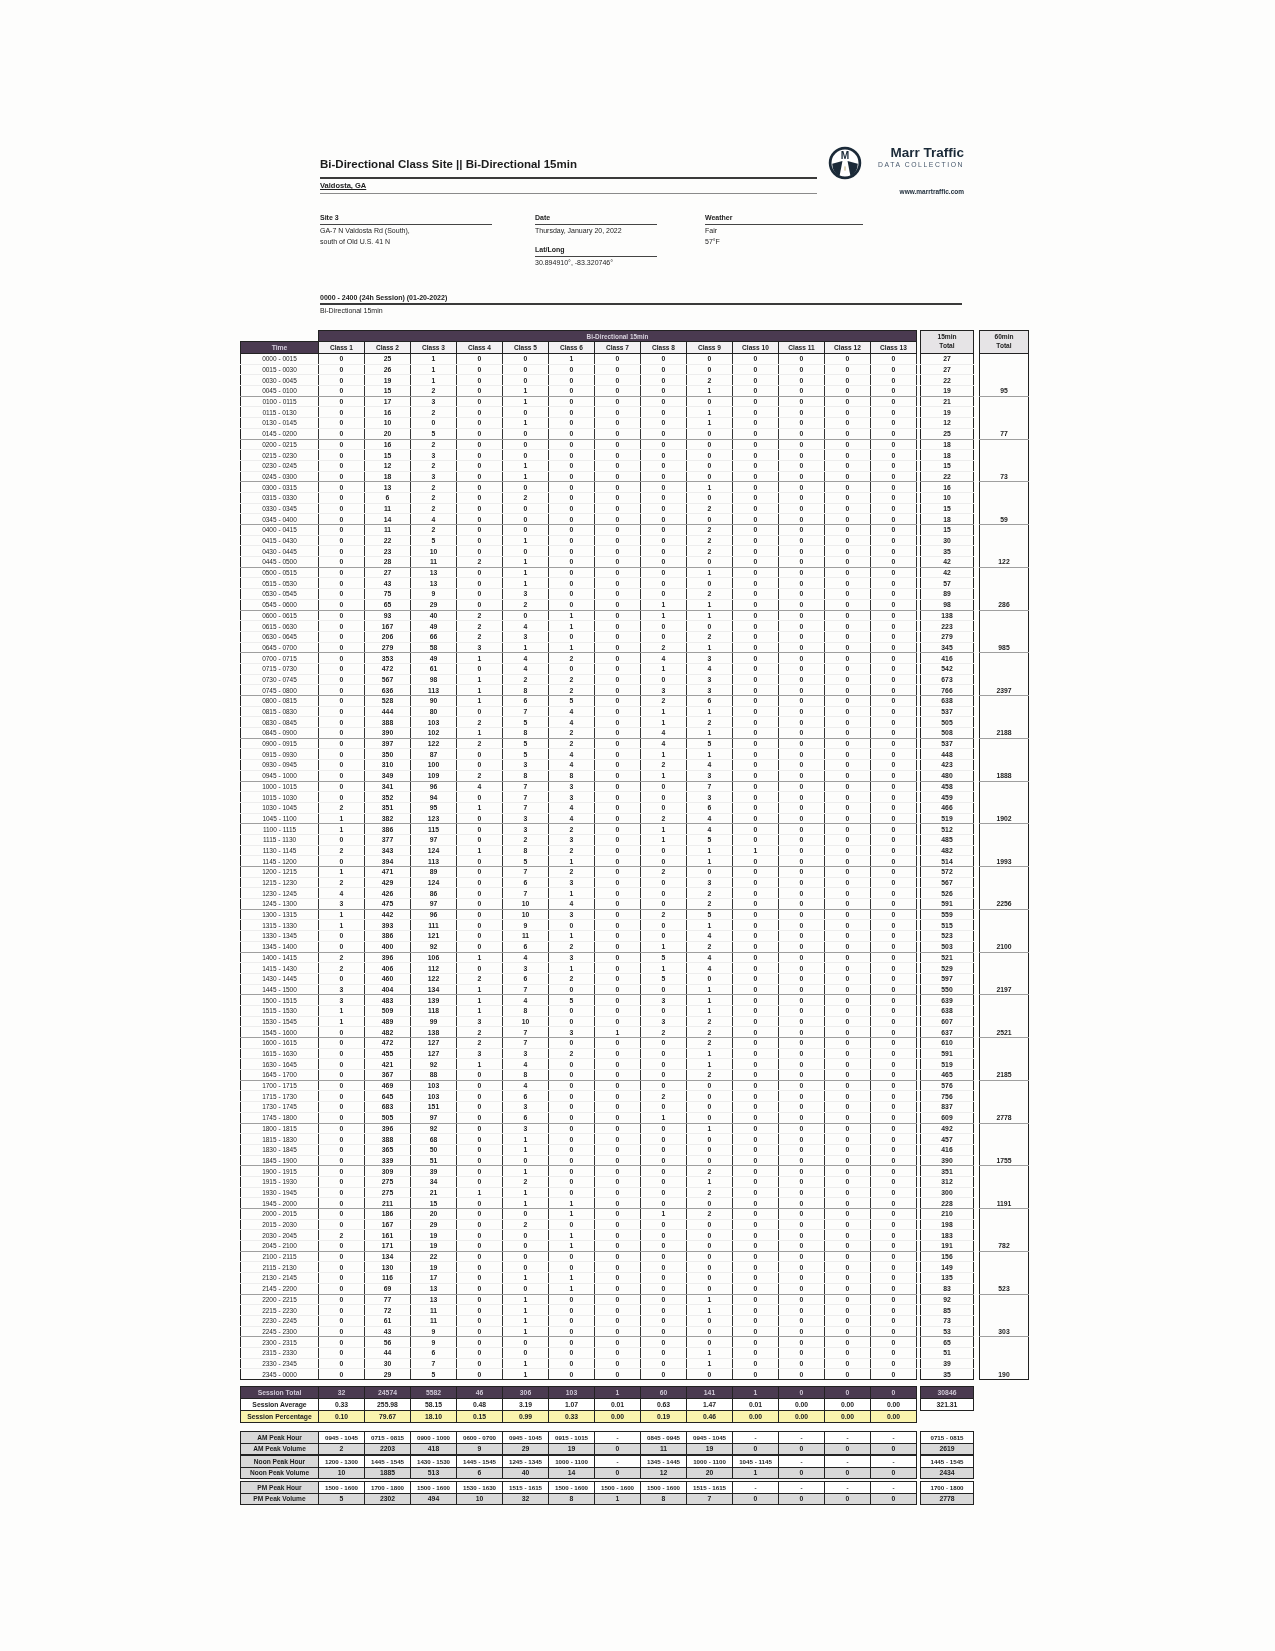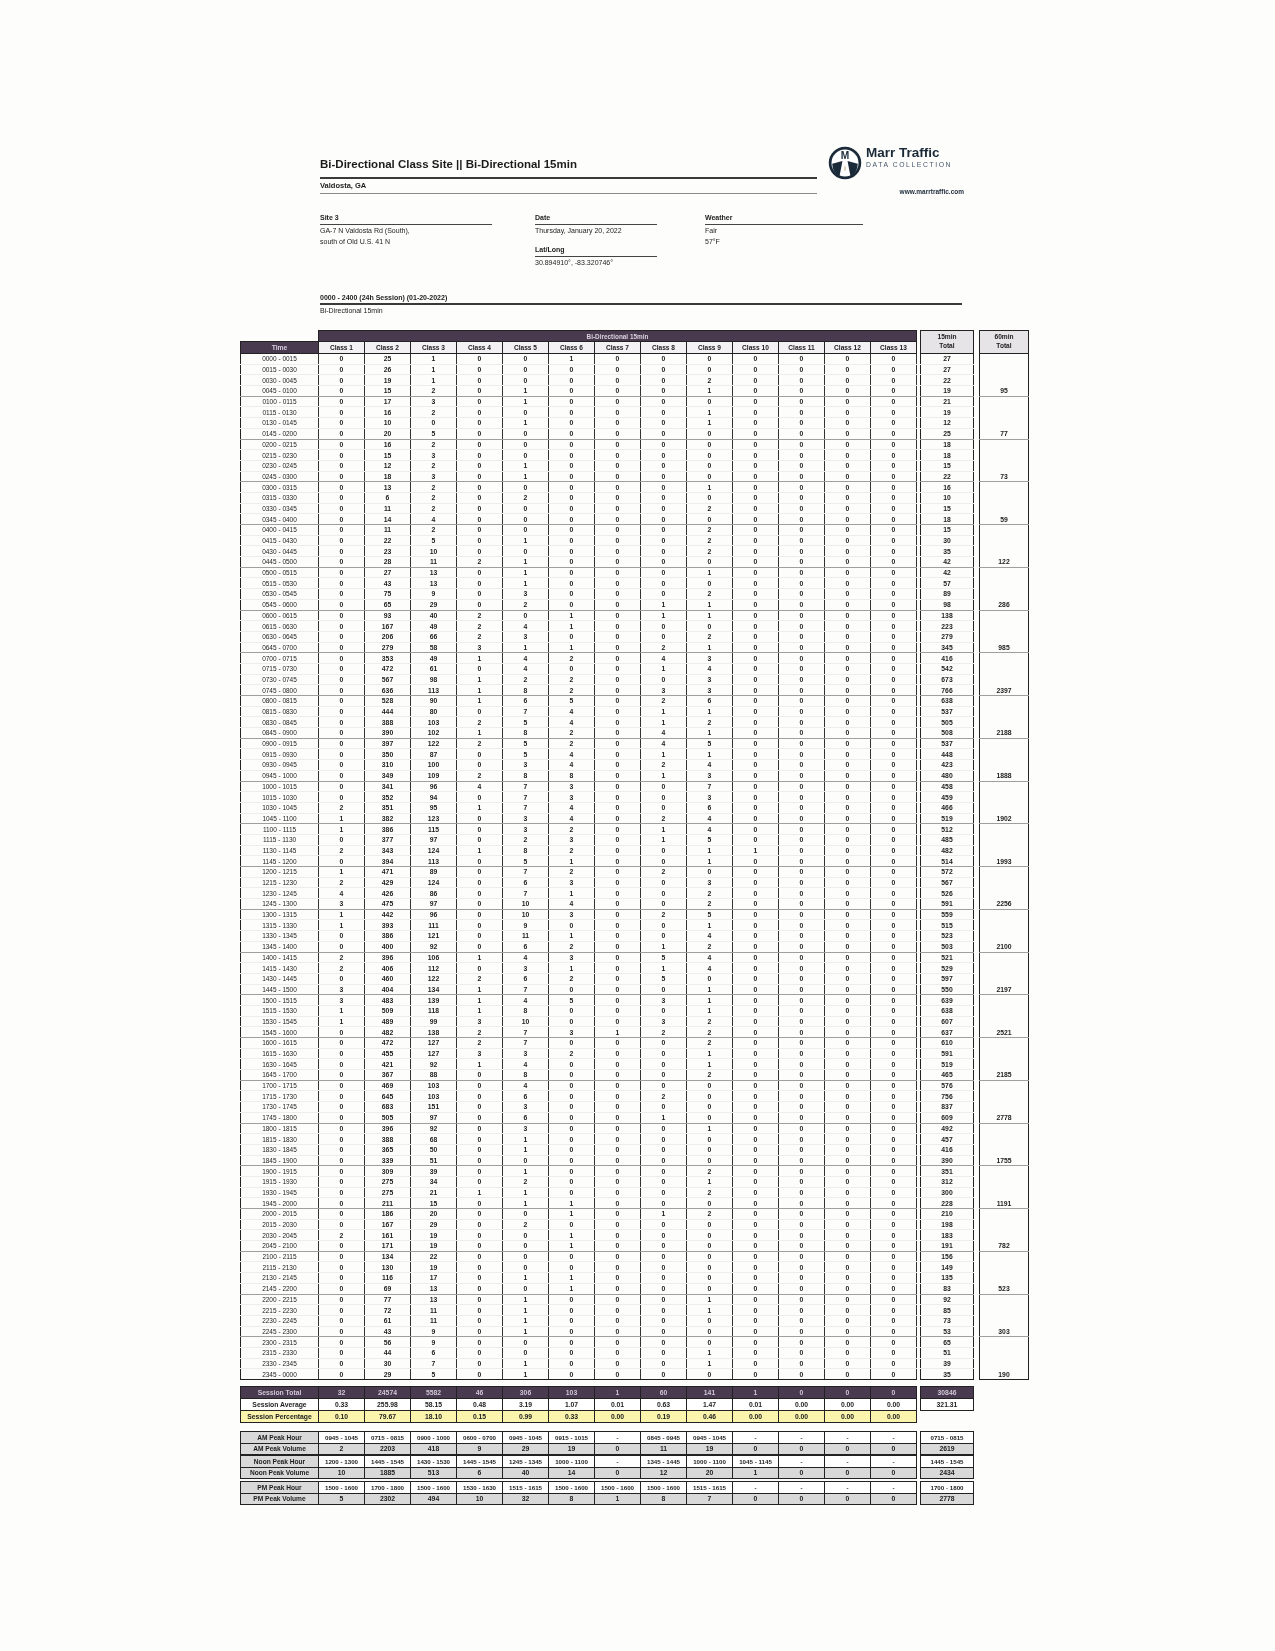--- a/index.html
+++ b/index.html
@@ -4,26 +4,26 @@
 <style>
   :root{ --plum:#4a3a50; --ink:#1c1c1c; --navy:#1b2a38; }
   html,body{margin:0;padding:0;background:#e9e9e9;}
   .page{position:relative;width:1275px;height:1651px;background:#fdfdfc;margin:0 auto;
         font-family:"Liberation Sans",sans-serif;color:var(--ink);overflow:hidden;}
   .abs{position:absolute;}
   
   .title{left:320px;top:158px;font-size:11.5px;font-weight:bold;}
   .rule{background:#3a3a3a;height:2px;}
   .rule-thin{background:#8a8a8a;height:1px;}
-  .location{left:320px;top:181px;font-size:7.5px;font-weight:bold;}
+  .location{left:320px;top:181px;font-size:7.5px;font-weight:bold;text-decoration:underline;}
   .lbl{font-size:7px;font-weight:bold;}
   .val{font-size:7px;}
   .logo-wrap{left:828px;top:146px;width:200px;}
   .logo-row{display:flex;align-items:flex-start;}
-  .logo-text{margin-left:4px;}
+  .logo-text{margin-left:16px;text-align:right;}
   .logo-name{font-size:13.5px;font-weight:bold;color:var(--navy);line-height:1.1;}
   .logo-sub{font-size:6.8px;letter-spacing:1.6px;color:#45566a;}
   .website{left:828px;top:188px;width:136px;text-align:right;font-size:6.5px;font-weight:bold;color:var(--navy);}
   
   table{border-collapse:collapse;table-layout:fixed;}
   .main{position:absolute;left:240px;top:330px;font-size:6.8px;}
   .main th,.main td{padding:0;text-align:center;vertical-align:middle;white-space:nowrap;overflow:hidden;}
   th.band{background:var(--plum);color:#d9d3de;font-weight:bold;font-size:6.4px;height:10px;border:1px solid #222;}
   th.blank{border:none;background:transparent;}
   th.timeh{background:var(--plum);color:#d5cedd;font-weight:bold;height:11px;border:1px solid #222;font-size:6.8px;}

